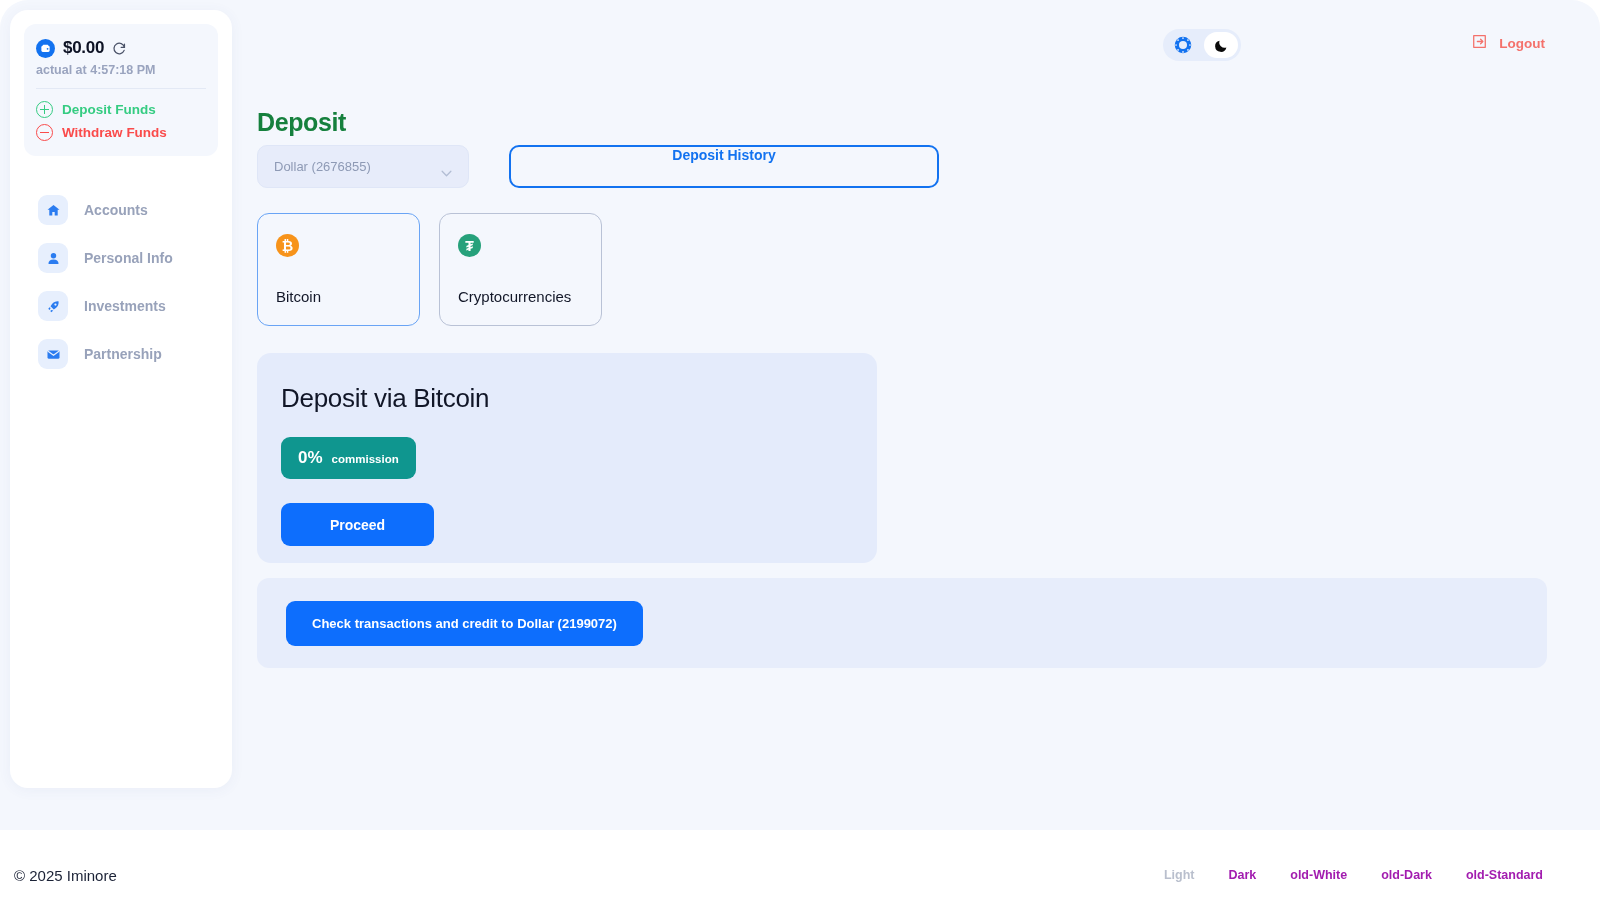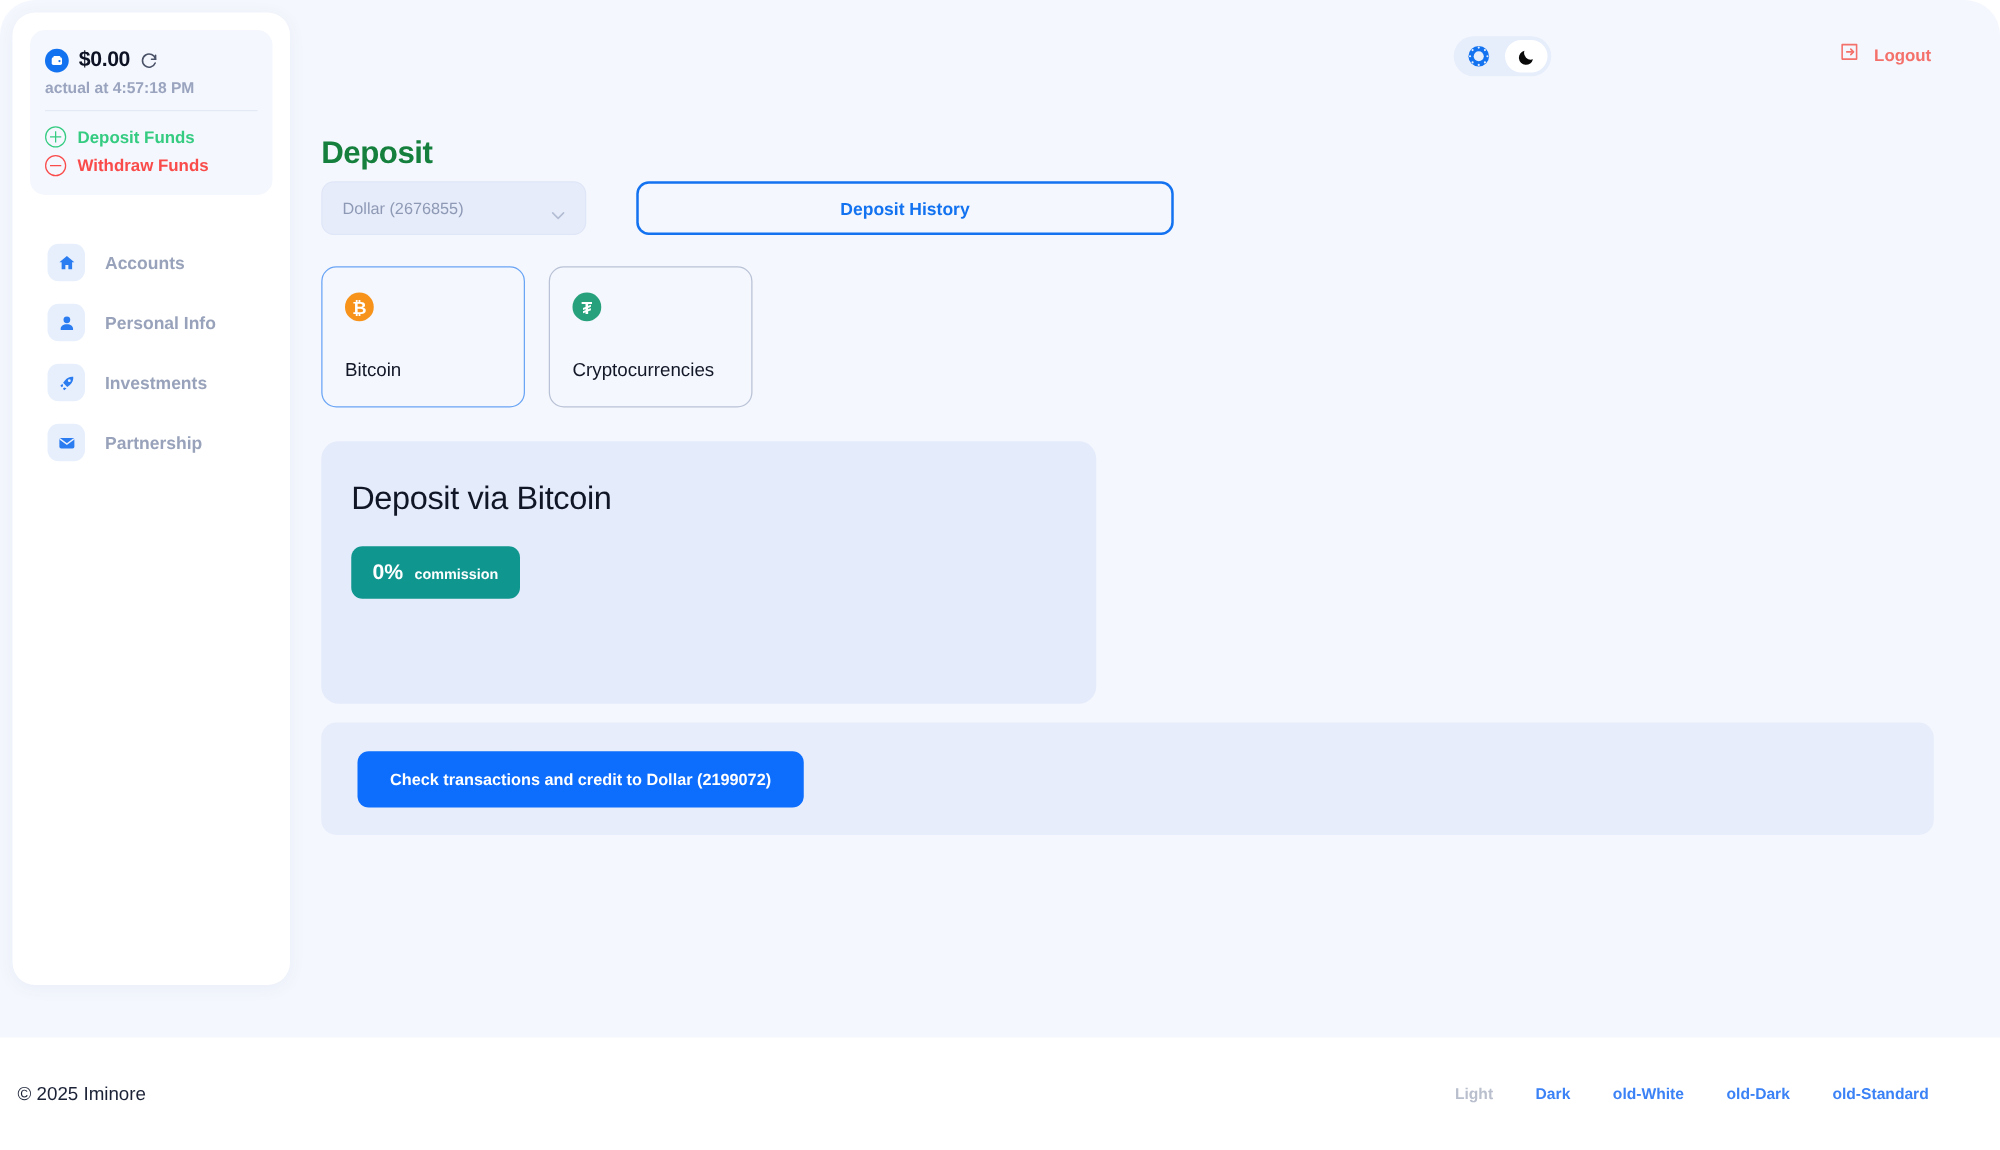--- a/index.html
+++ b/index.html
@@ -201,21 +201,20 @@
     width: 11px; height: 7px;
     flex: 0 0 auto;
   }
   .history-btn {
     width: 430px;
     height: 43px;
     background: #f4f7fd;
     border: 2px solid #1272f0;
     border-radius: 10px;
     display: flex;
-    align-items: center;
     justify-content: center;
     cursor: pointer;
   }
   .history-btn-label {
     font-size: 14px;
     font-weight: 700;
     color: #1272f0;
   }
 
   .methods {
@@ -347,21 +346,21 @@
   }
   .theme-links {
     display: flex;
     align-items: center;
     gap: 34px;
     padding-right: 43px;
   }
   .theme-link {
     font-size: 12.5px;
     font-weight: 700;
-    color: #3b82f6;
+    color: #a21caf;
     cursor: pointer;
   }
   .theme-link.muted { color: #b9bfcd; }
 </style>
 </head>
 <body>
 
 <div class="app">
 
   <aside class="sidebar">
@@ -501,20 +500,21 @@
         <span class="method-label">Cryptocurrencies</span>
       </div>
     </div>
 
     <section class="deposit-panel">
       <div class="panel-title">Deposit via Bitcoin</div>
       <div class="commission">
         <span class="comm-pct">0%</span>
         <span class="comm-word">commission</span>
       </div>
+      <button class="proceed-btn">Proceed</button>
     </section>
 
     <div class="check-bar">
       <button class="check-btn">Check transactions and credit to Dollar (2199072)</button>
     </div>
 
   </main>
 
   <footer class="footer">
     <span class="copyright">© 2025 Iminore</span>

